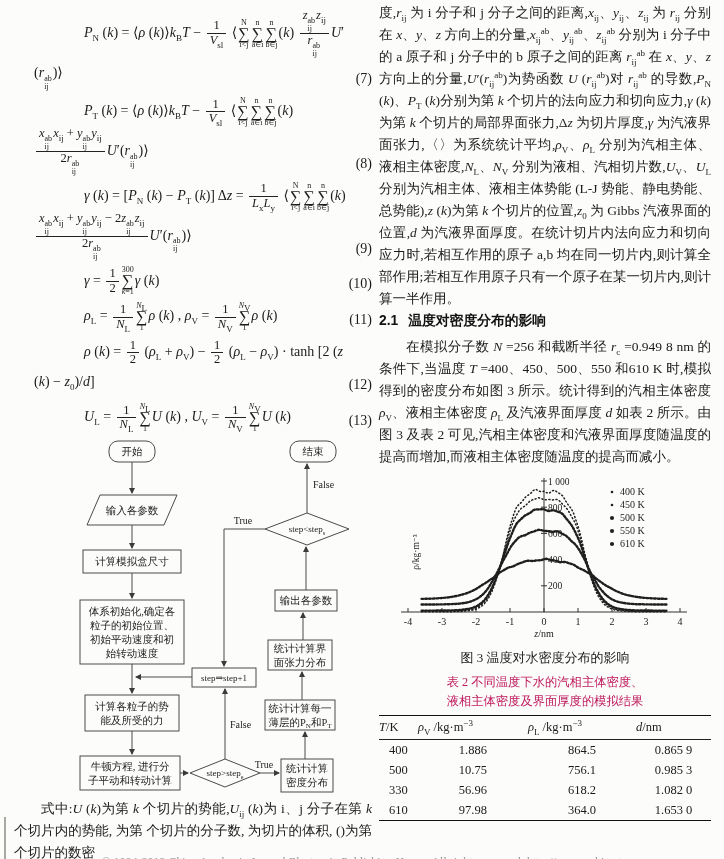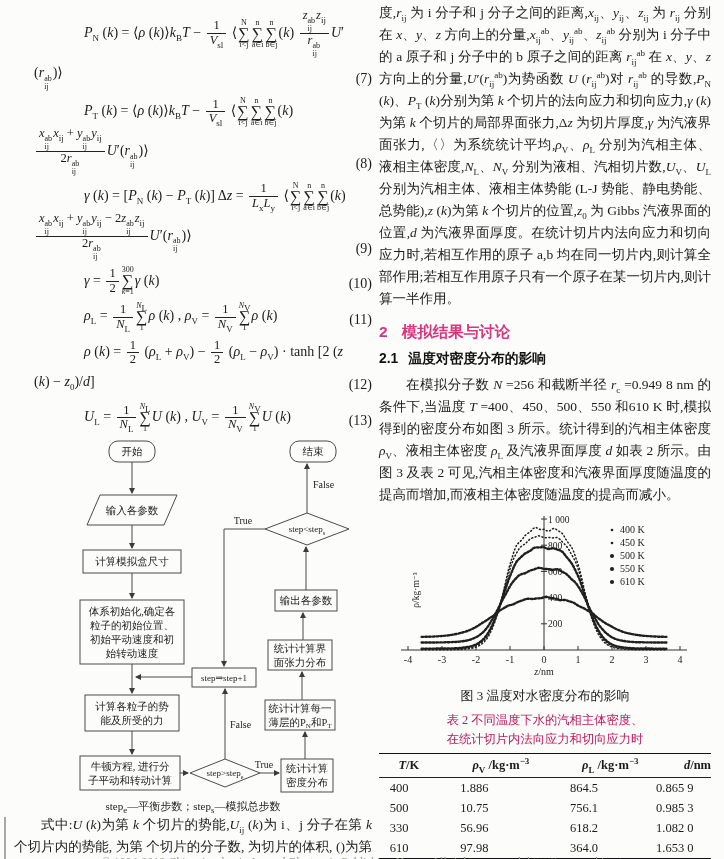--- a/index.html
+++ b/index.html
@@ -33,21 +33,21 @@
            font-family:"Liberation Sans","DejaVu Sans",sans-serif;}
   .section .sec-num{margin-right:14px;}
   .subsection{margin:2px 0 6px;font-size:13.8px;font-weight:bold;
               font-family:Liberation Sans, sans-serif;color:#111;}
   .subsection .sub-num{margin-right:10px;}
   .figure{text-align:center;margin-top:6px;}
   .tbl-title{text-align:center;font-size:12.3px;line-height:19px;color:#be185d;}
   .table-block{margin-top:2px;}
   table{width:100%;border-collapse:collapse;margin-top:4px;font-size:12.5px;
         border-top:1.6px solid #111;border-bottom:1.6px solid #111;}
-  th{font-weight:bold;padding:4px 0;border-bottom:1px solid #222;text-align:right;}
+  th{font-weight:normal;padding:4px 0;border-bottom:1px solid #222;text-align:left;}
   td{padding:2.5px 0;text-align:center;}
   .footer{position:absolute;left:0;right:0;bottom:-9px;text-align:center;
           font-size:11.5px;color:#979790;letter-spacing:0.2px;white-space:nowrap;}
   .scan-edge{position:absolute;left:4px;bottom:0;width:1.5px;height:42px;background:#a9a9a4;}
 </style>
 </head>
 <body>
 
 <div class="page">
 
@@ -223,32 +223,28 @@
           <path d="M178,239 L122,239" fill="none" stroke="#4a4a4a" stroke-width="1" marker-end="url(#arr)"></path>
           <path d="M251,91 L210,91 L210,228" fill="none" stroke="#4a4a4a" stroke-width="1" marker-end="url(#arr)"></path>
           <text x="229" y="86" font-size="10" fill="#222" text-anchor="middle">True</text>
           <path d="M293,75 L293,26" fill="none" stroke="#4a4a4a" stroke-width="1" marker-end="url(#arr)"></path>
           <text x="299" y="50" font-size="10" fill="#222" text-anchor="start">False</text>
           <path d="M291,321 L291,294" fill="none" stroke="#4a4a4a" stroke-width="1" marker-end="url(#arr)"></path>
           <path d="M288,262 L288,234" fill="none" stroke="#4a4a4a" stroke-width="1" marker-end="url(#arr)"></path>
           <path d="M289,202 L289,175" fill="none" stroke="#4a4a4a" stroke-width="1" marker-end="url(#arr)"></path>
           <path d="M292,152 L292,109" fill="none" stroke="#4a4a4a" stroke-width="1" marker-end="url(#arr)"></path>
         </svg>
-      <div class="fc-legend">step<sub>e</sub>—平衡步数；step<sub>s</sub>—模拟总步数</div>
     </div>
 
     <p class="body-text indent">式中:<i>U</i> (<i>k</i>)为第 <i>k</i> 个切片的势能,<i>U</i><sub>ij</sub> (<i>k</i>)为 i、j 分子在第 <i>k</i> 个切片内的势能, 为第  个切片的分子数, 为切片的体积, ()为第  个切片的数密</p>
   </div>
 
   <div class="col-right">
     <p class="body-text">度,<i>r</i><sub>ij</sub> 为 i 分子和 j 分子之间的距离,<i>x</i><sub>ij</sub>、<i>y</i><sub>ij</sub>、<i>z</i><sub>ij</sub> 为 <i>r</i><sub>ij</sub> 分别在 <i>x</i>、<i>y</i>、<i>z</i> 方向上的分量,<i>x</i><sub>ij</sub><sup>ab</sup>、<i>y</i><sub>ij</sub><sup>ab</sup>、<i>z</i><sub>ij</sub><sup>ab</sup> 分别为 i 分子中的 a 原子和 j 分子中的 b 原子之间的距离 <i>r</i><sub>ij</sub><sup>ab</sup> 在 <i>x</i>、<i>y</i>、<i>z</i> 方向上的分量,<i>U</i>′(<i>r</i><sub>ij</sub><sup>ab</sup>)为势函数 <i>U</i> (<i>r</i><sub>ij</sub><sup>ab</sup>)对 <i>r</i><sub>ij</sub><sup>ab</sup> 的导数,<i>P</i><sub>N</sub> (<i>k</i>)、<i>P</i><sub>T</sub> (<i>k</i>)分别为第 <i>k</i> 个切片的法向应力和切向应力,<i>γ</i> (<i>k</i>)为第 <i>k</i> 个切片的局部界面张力,Δ<i>z</i> 为切片厚度,<i>γ</i> 为汽液界面张力,〈〉为系统统计平均,<i>ρ</i><sub>V</sub>、<i>ρ</i><sub>L</sub> 分别为汽相主体、液相主体密度,<i>N</i><sub>L</sub>、<i>N</i><sub>V</sub> 分别为液相、汽相切片数,<i>U</i><sub>V</sub>、<i>U</i><sub>L</sub> 分别为汽相主体、液相主体势能 (L-J 势能、静电势能、总势能),<i>z</i> (<i>k</i>)为第 <i>k</i> 个切片的位置,<i>z</i><sub>0</sub> 为 Gibbs 汽液界面的位置,<i>d</i> 为汽液界面厚度。在统计切片内法向应力和切向应力时,若相互作用的原子 a,b 均在同一切片内,则计算全部作用;若相互作用原子只有一个原子在某一切片内,则计算一半作用。</p>
 
-    <h2 class="section" id="section-heading" style="color: rgb(214, 53, 127);">
-      <span class="sec-num">2</span><span class="sec-title">模拟结果与讨论</span>
-    </h2>
 
     <h3 class="subsection">
       <span class="sub-num">2.1</span><span>温度对密度分布的影响</span>
     </h3>
 
     <p class="body-text indent">在模拟分子数 <i>N</i> =256 和截断半径 <i>r</i><sub>c</sub> =0.949 8 nm 的条件下,当温度 <i>T</i> =400、450、500、550 和610 K 时,模拟得到的密度分布如图 3 所示。统计得到的汽相主体密度 <i>ρ</i><sub>V</sub>、液相主体密度 <i>ρ</i><sub>L</sub> 及汽液界面厚度 <i>d</i> 如表 2 所示。由图 3 及表 2 可见,汽相主体密度和汽液界面厚度随温度的提高而增加,而液相主体密度随温度的提高而减小。</p>
 
     <div class="figure">
       <svg id="fig3-svg" width="312" height="168" viewBox="0 0 312 168" font-family="Liberation Serif, DejaVu Serif, serif">
           <line x1="12" y1="138" x2="298" y2="138" stroke="#333" stroke-width="1"></line>
@@ -297,21 +293,21 @@
           <circle cx="223" cy="57" r="2.1" fill="#222"></circle>
           <text x="231" y="60" font-size="10" fill="#222">550 K</text>
           <circle cx="223" cy="70" r="2.1" fill="#222"></circle>
           <text x="231" y="73" font-size="10" fill="#222">610 K</text>
         </svg>
       <div class="fig-caption">图 3  温度对水密度分布的影响</div>
     </div>
 
     <div class="table-block">
       <div class="tbl-title">表 2  不同温度下水的汽相主体密度、</div>
-      <div class="tbl-title">在统计切片内法向应力和切向应力时</div>
+      <div class="tbl-title">液相主体密度及界面厚度的模拟结果</div>
       <table id="table2">
           <thead>
             <tr>
               <th><i>T</i>/K</th>
               <th><i>ρ</i><sub>V</sub> /kg·m<sup>−3</sup></th>
               <th><i>ρ</i><sub>L</sub> /kg·m<sup>−3</sup></th>
               <th><i>d</i>/nm</th>
             </tr>
           </thead>
           <tbody>

